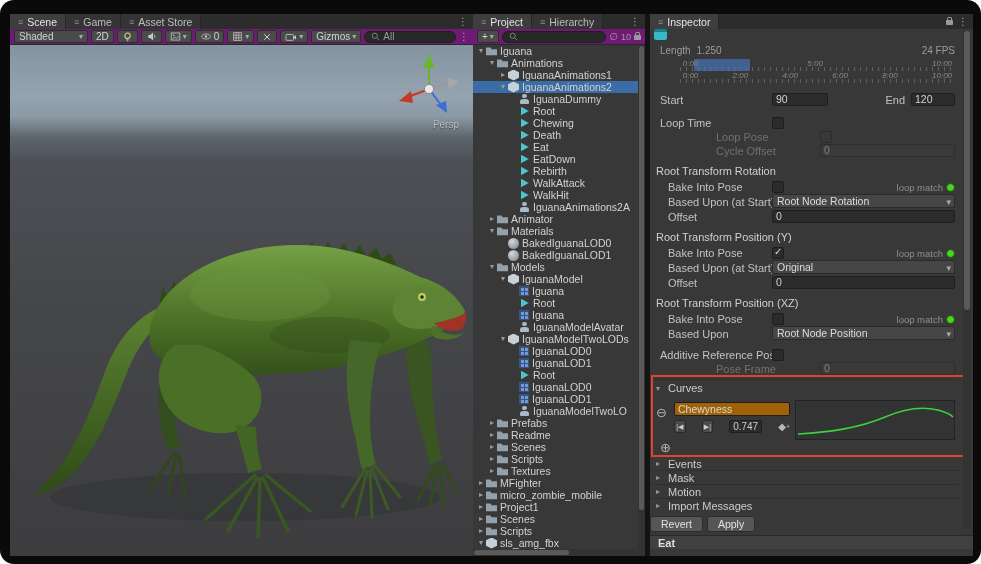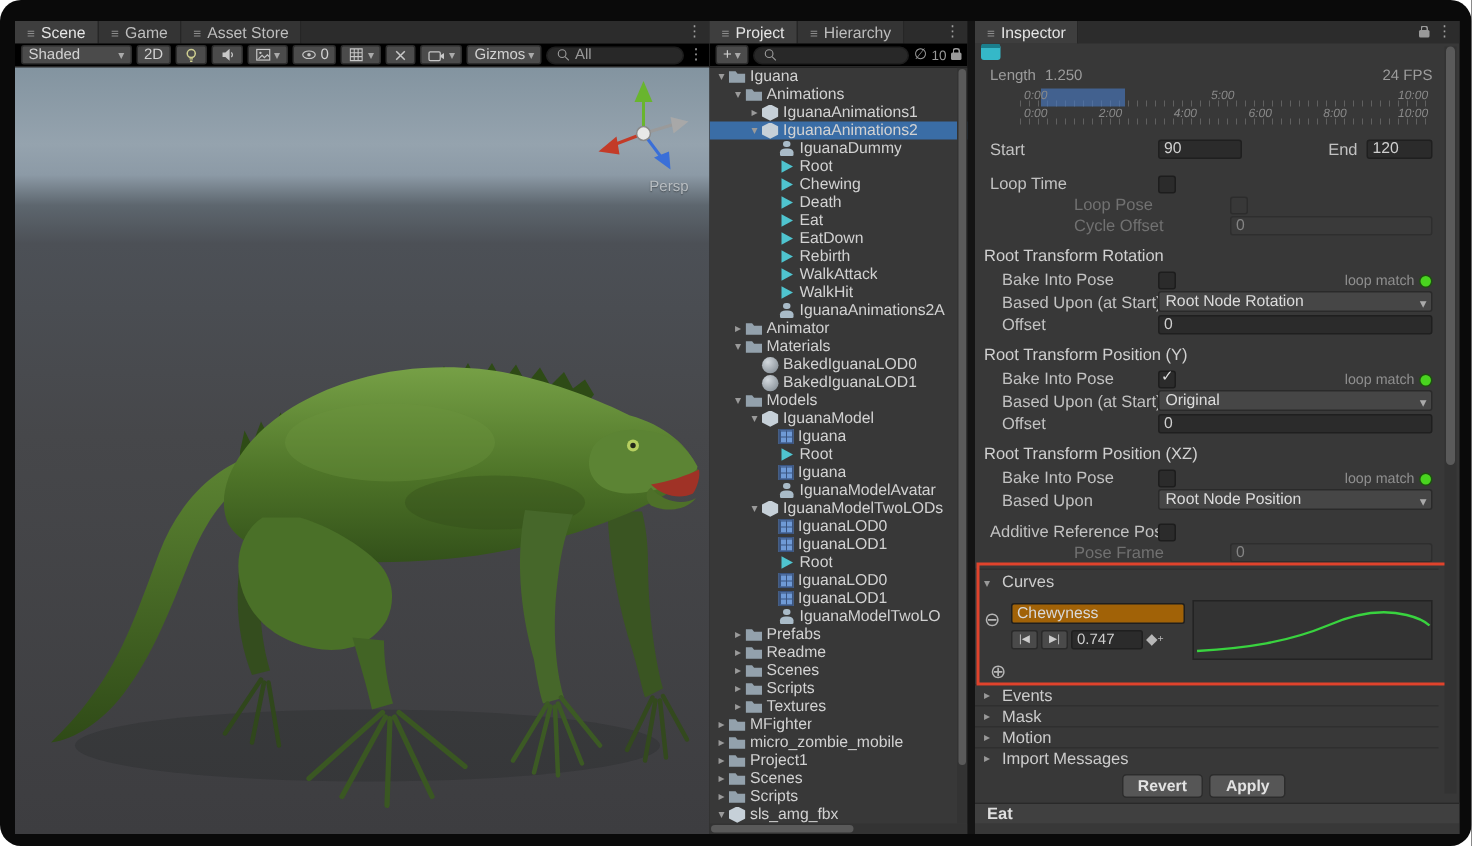--- a/index.html
+++ b/index.html
@@ -11,21 +11,21 @@
   .panel { display: flex; flex-direction: column; background: #383838; overflow: hidden; }
   .tabbar { height: 15px; flex: none; background: #2c2c2c; display: flex; align-items: stretch; }
   .tab { display: flex; align-items: center; gap: 4px; padding: 0 8px; font-size: 10.5px; color: #bdbdbd; background: #343434; border-right: 1px solid #262626; white-space: nowrap; }
   .tab.active { background: #3e3e3e; color: #e4e4e4; }
   .tabicon { color: #8d8d8d; font-size: 9px; }
   .tabbar-right { margin-left: auto; display: flex; align-items: center; gap: 5px; padding-right: 5px; }
   .menu-dots { color: #a0a0a0; font-size: 10px; }
   .lockicon { width: 7px; height: 5px; background: #9a9a9a; position: relative; border-radius: 1px; margin-top: 2px; }
   .lockicon::before { content: ""; position: absolute; left: 1px; top: -3px; width: 3px; height: 3px; border: 1px solid #9a9a9a; border-bottom: none; border-radius: 2px 2px 0 0; }
 
-  .toolbar { height: 16px; flex: none; background: #000000; border-bottom: 1px solid #292929; display: flex; align-items: center; gap: 3px; padding: 0 4px; }
+  .toolbar { height: 16px; flex: none; background: #701a75; border-bottom: 1px solid #292929; display: flex; align-items: center; gap: 3px; padding: 0 4px; }
   .tbtn { display: flex; align-items: center; gap: 2px; height: 13px; background: #4b4b4b; border: 1px solid #2d2d2d; border-radius: 2px; color: #d2d2d2; font-size: 10px; padding: 0 4px; white-space: nowrap; }
   .tbtn .car { font-size: 8px; color: #aaa; }
   .icon-svg { display: block; }
   .searchpill { display: flex; align-items: center; gap: 3px; height: 12px; background: #282828; border: 1px solid #1e1e1e; border-radius: 7px; padding: 0 6px; color: #9a9a9a; font-size: 10px; }
 
   
   .scene-panel { width: 463px; flex: none; }
   .viewport { position: relative; flex: 1; overflow: hidden;
     background: linear-gradient(180deg, #8394a0 0%, #95a3ae 10%, #8c9aa6 14%, #5d666e 18%, #4c5056 23%, #46474a 48%, #3d3d40 100%); }
   .viewport svg.iguana { position: absolute; inset: 0; }
@@ -86,28 +86,28 @@
   .fold { display: flex; align-items: center; height: 14px; border-top: 1px solid #2f2f2f; padding-left: 6px; gap: 4px; color: #cccccc; }
   .fold .ar { color: #999; font-size: 8px; width: 8px; }
   .curves-sec { position: relative; margin-top: 4px; border-top: 1px solid #2f2f2f; }
   .curves-sec .fold { border-top: none; height: 16px; }
   .red-annot { position: absolute; left: 1px; right: -10px; top: -5px; bottom: -1px; border: 2px solid #e0432c; pointer-events: none; }
   .curveblk { display: flex; gap: 5px; padding: 2px 4px 0 6px; height: 44px; }
   .cb-left { width: 13px; flex: none; padding-top: 8px; }
   .circle-btn { color: #b5b5b5; font-size: 13px; line-height: 13px; }
   .cb-mid { width: 116px; flex: none; display: flex; flex-direction: column; gap: 4px; padding-top: 4px; }
   .namefld { height: 14px; background: #a16207; border: 1px solid #1f1f1f; border-radius: 2px; color: #d8d8d8; font-size: 10.5px; line-height: 12px; padding: 0 3px; }
-  .transport { display: flex; align-items: center; gap: 2px; }
+  .transport { display: flex; align-items: center; gap: 16px; }
   .pbtn { width: 18px; height: 13px; background: #4a4a4a; border: 1px solid #2a2a2a; border-radius: 2px; color: #cccccc; font-size: 7px; text-align: center; line-height: 11px; }
   .timefld { width: 48px; height: 13px; background: #2b2b2b; border: 1px solid #1f1f1f; border-radius: 2px; color: #cfcfcf; font-size: 10px; line-height: 11px; padding: 0 3px; }
   .keyadd { color: #b8b8b8; font-size: 10px; line-height: 10px; }
   .keyadd small { font-size: 7px; vertical-align: top; }
   .cb-prev { flex: 1; height: 40px; margin-top: 2px; background: #333333; border: 1px solid #232323; }
   .plusrow { padding: 1px 0 3px 10px; height: 16px; }
-  .btns { display: flex; justify-content: center; gap: 4px; padding: 4px 4px 0 0; font-weight: bold; }
+  .btns { display: flex; justify-content: flex-start; gap: 4px; padding: 4px 4px 0 0; }
   .btn { background: #565656; border: 1px solid #2c2c2c; border-radius: 3px; color: #e2e2e2; font-size: 10.5px; padding: 1px 10px; }
   .preview-bar { height: 14px; flex: none; background: #404040; border-top: 1px solid #292929; display: flex; align-items: center; padding-left: 8px; font-size: 11px; font-weight: bold; color: #dedede; }
   .bottom-strip { height: 7px; flex: none; background: #383838; }
   .insp-vscroll { position: absolute; top: 2px; right: 2px; bottom: 6px; width: 8px; background: #333333; }
   .insp-vscroll .thumb { position: absolute; left: 1px; right: 1px; top: 0; height: 56%; background: #5a5a5a; border-radius: 3px; }
 </style>
 </head>
 <body>
 
 <div class="window">

